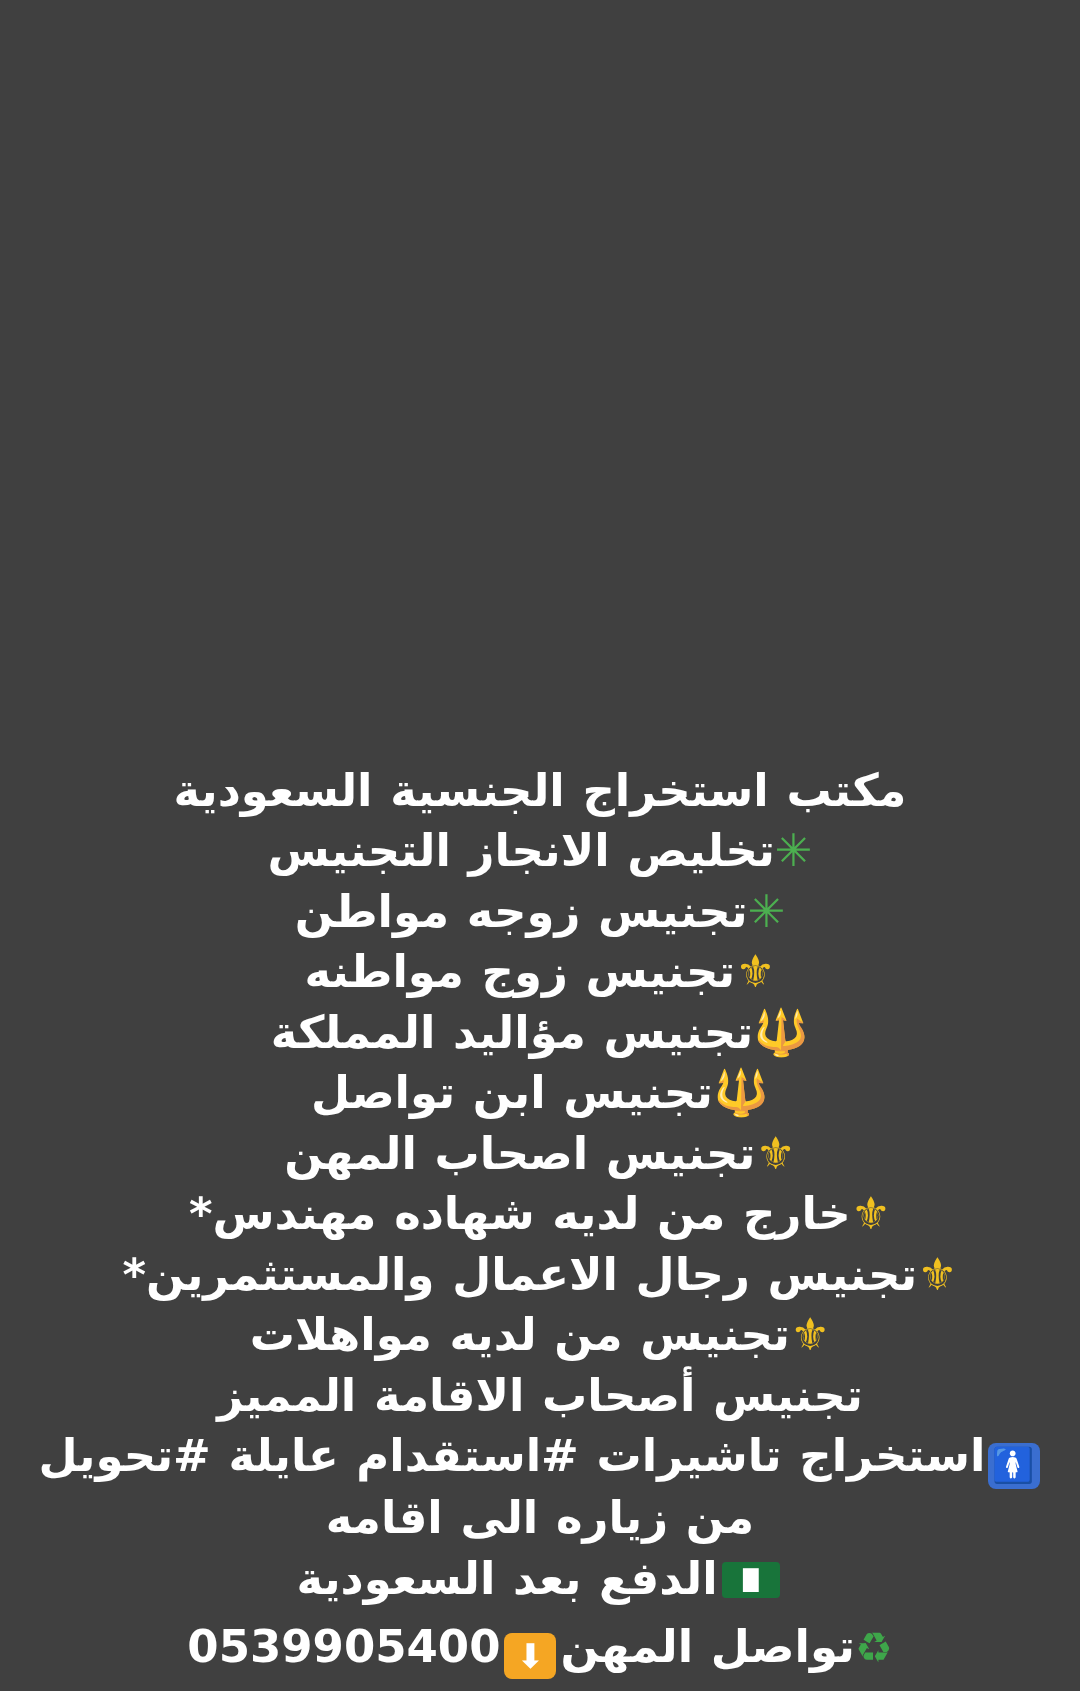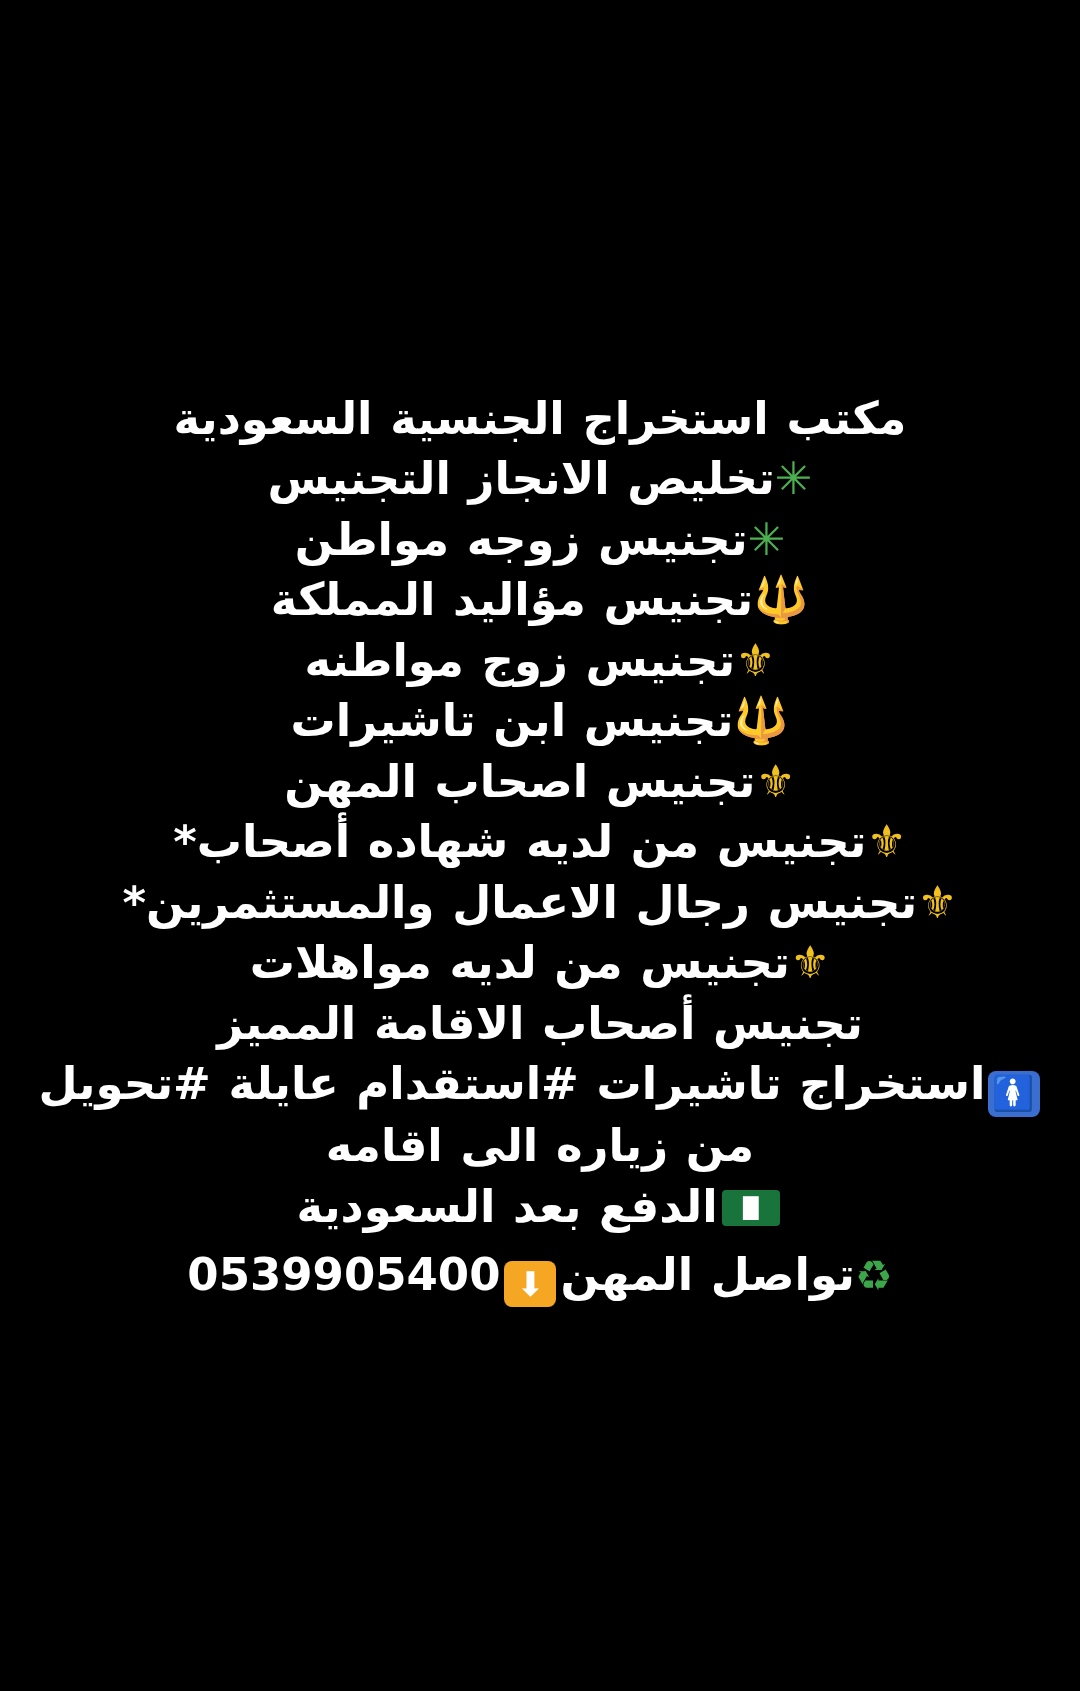--- a/index.html
+++ b/index.html
@@ -9,27 +9,27 @@
   body {
     width: 1080px;
     height: 1691px;
     background: #f4505a;
     font-family: "DejaVu Sans", "Liberation Sans", sans-serif;
     overflow: hidden;
   }
   #poster {
     width: 1080px;
     height: 1691px;
-    background: #000000;
+    background: #404040;
     box-sizing: border-box;
     padding: 18px 14px 10px 14px;
     display: flex;
     flex-direction: column;
     align-items: center;
-    justify-content: center;
+    justify-content: flex-end;
     margin-left: 25px;
   }
   .line {
     width: 100%;
     color: #ffffff;
     font-weight: bold;
     font-size: 45px;
     line-height: 1.30;
     text-align: center;
     direction: rtl;
@@ -115,38 +115,38 @@
 
   <div class="line">
     <span class="emoji em-green">✳</span><span>تخليص الانجاز التجنيس</span>
   </div>
 
   <div class="line">
     <span class="emoji em-green">✳</span><span>تجنيس زوجه مواطن</span>
   </div>
 
   <div class="line">
+    <span class="emoji em-gold">⚜</span><span>تجنيس زوج مواطنه</span>
+  </div>
+
+  <div class="line">
     <span class="emoji em-gold">🔱</span><span>تجنيس مؤاليد المملكة</span>
   </div>
 
   <div class="line">
-    <span class="emoji em-gold">⚜</span><span>تجنيس زوج مواطنه</span>
-  </div>
-
-  <div class="line">
-    <span class="emoji em-gold">🔱</span><span>تجنيس ابن تاشيرات</span>
+    <span class="emoji em-gold">🔱</span><span>تجنيس ابن تواصل</span>
   </div>
 
   <div class="line">
     <span class="emoji em-gold">⚜</span><span>تجنيس اصحاب المهن</span>
   </div>
 
 
   <div class="line">
-    <span class="emoji em-gold">⚜</span><span>تجنيس من لديه شهاده أصحاب*</span>
+    <span class="emoji em-gold">⚜</span><span>خارج من لديه شهاده مهندس*</span>
   </div>
 
   <div class="line">
     <span class="emoji em-gold">⚜</span><span>تجنيس رجال الاعمال والمستثمرين*</span>
   </div>
 
   <div class="line">
     <span class="emoji em-gold">⚜</span><span>تجنيس من لديه مواهلات</span>
   </div>
 

